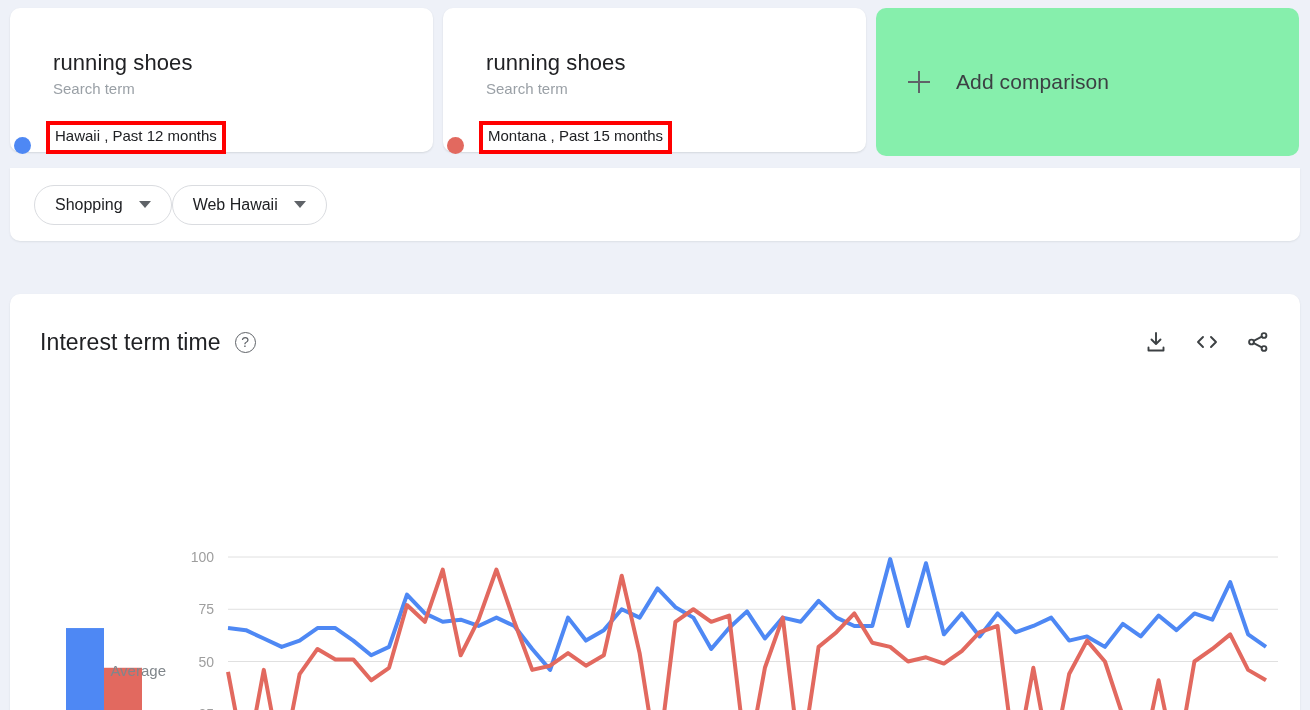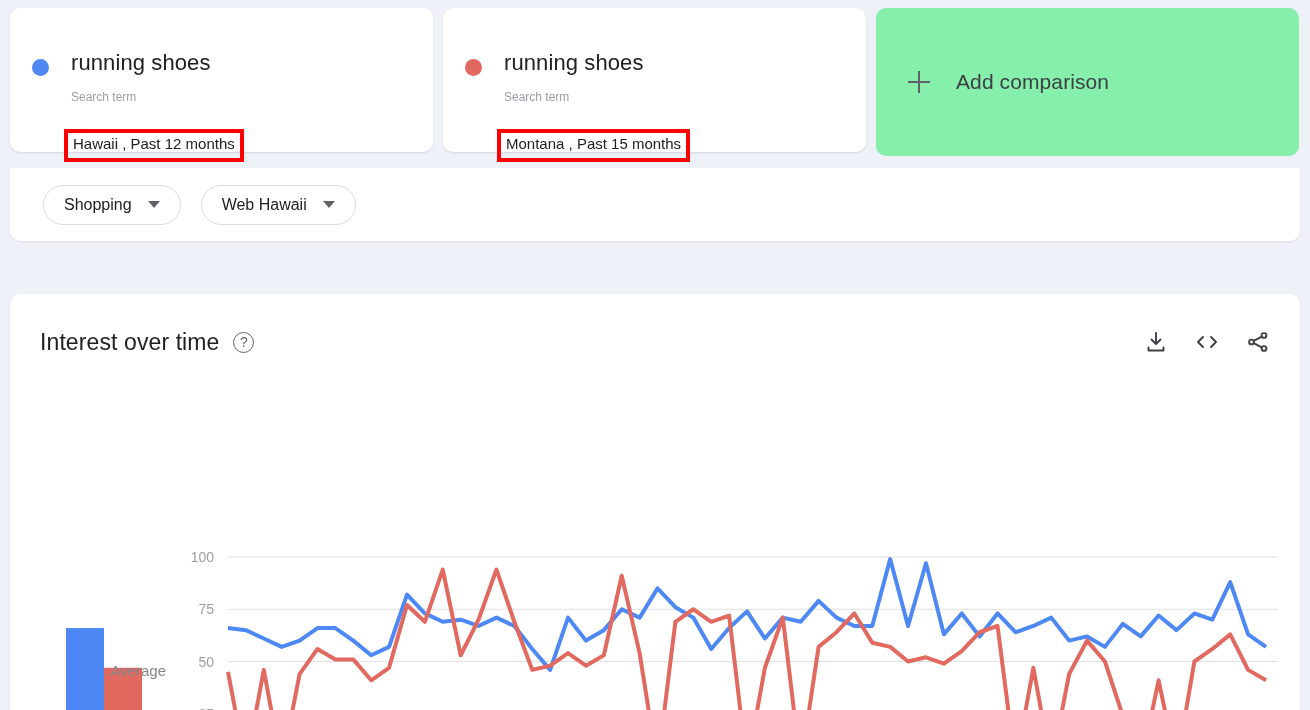--- a/index.html
+++ b/index.html
@@ -24,43 +24,43 @@
     position: relative;
     background: #ffffff;
     border-radius: 10px;
     width: 423px;
     height: 144px;
     flex: 0 0 423px;
     box-shadow: 0 1px 2px rgba(60,64,67,.14);
   }
   .term-inner {
     position: absolute;
-    left: 22px; top: 42px;
-    display: flex;
-    align-items: flex-start;
+    left: 4px; top: 42px;
+    display: flex;
+    align-items: flex-end;
     gap: 22px;
   }
   .dot {
     width: 17px; height: 17px;
     border-radius: 50%;
     margin-top: 9px;
     flex: 0 0 17px;
   }
   .term-text { display: block; }
   .term-title {
     font-size: 22px;
     color: #202124;
     line-height: 26px;
     letter-spacing: .1px;
   }
   .term-sub {
-    font-size: 12px;
+    font-size: 15px;
     color: #9aa0a6;
     line-height: 22px;
-    margin-top: 10px;
+    margin-top: 2px;
   }
   .term-meta-wrap {
     display: inline-block;
     border: 4px solid #ff0000;
     padding: 1px 5px 4px 5px;
     margin-top: 21px;
     margin-left: -7px;
   }
   .term-meta {
     font-size: 15px;
@@ -94,22 +94,21 @@
   .add-label { font-size: 21px; color: #3c4043; letter-spacing: .1px; }
 
   
   .filter-bar {
     margin: 8px 10px 0 10px;
     height: 73px;
     background: #ffffff;
     border-radius: 0 0 10px 10px;
     display: flex;
     align-items: center;
-    padding-left: 33px;
-    gap: 20px;
+    padding-left: 24px;
     box-shadow: 0 1px 2px rgba(60,64,67,.10);
   }
   .chip {
     height: 40px;
     min-width: 80px;
     border: 1px solid #dadce0;
     border-radius: 20px;
     display: flex;
     align-items: center;
     justify-content: center;
@@ -226,21 +225,21 @@
     <div class="chip">
       <span class="chip-label">Web Hawaii</span>
       <span class="caret"></span>
     </div>
   </div>
 
   <div class="chart-card">
 
     <div class="chart-head">
       <div class="chart-title-wrap">
-        <span class="chart-title">Interest over time</span>
+        <span class="chart-title">Interest term time</span>
         <span class="help-icon">?</span>
       </div>
 
       <div class="chart-actions">
         <span class="act">
           <svg width="24" height="24" viewBox="0 0 24 24" fill="none" stroke="#3c4043" stroke-width="1.9" stroke-linecap="round" stroke-linejoin="round">
             <path d="M12 3 v10"></path>
               <path d="M7.5 9.5 L12 14 l4.5-4.5"></path>
               <path d="M4.5 17.5 v3 h15 v-3"></path>
           </svg>

